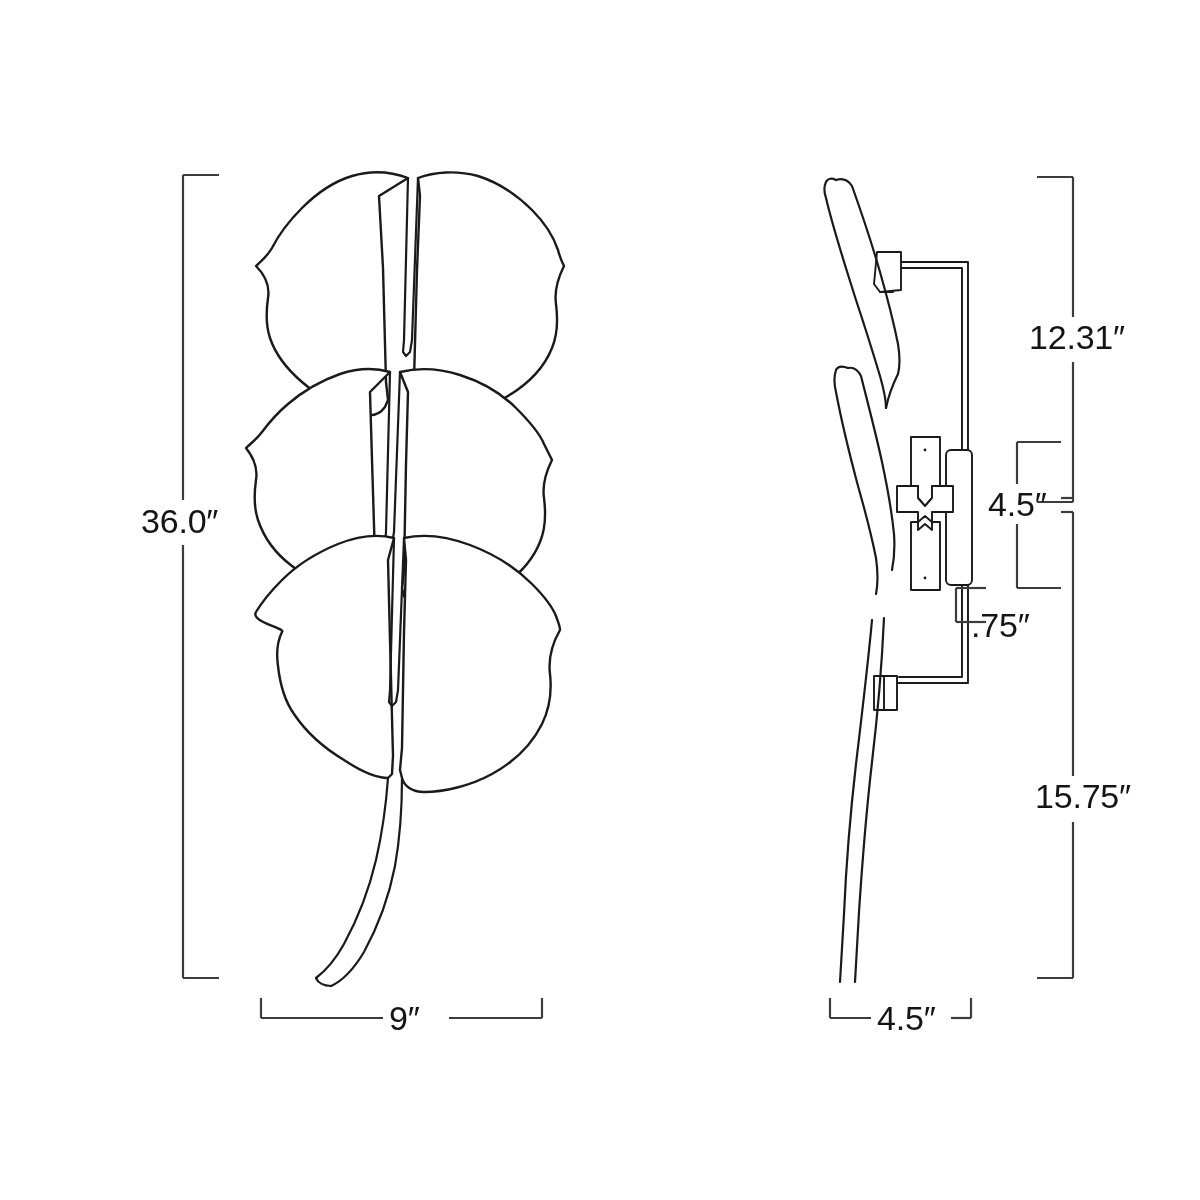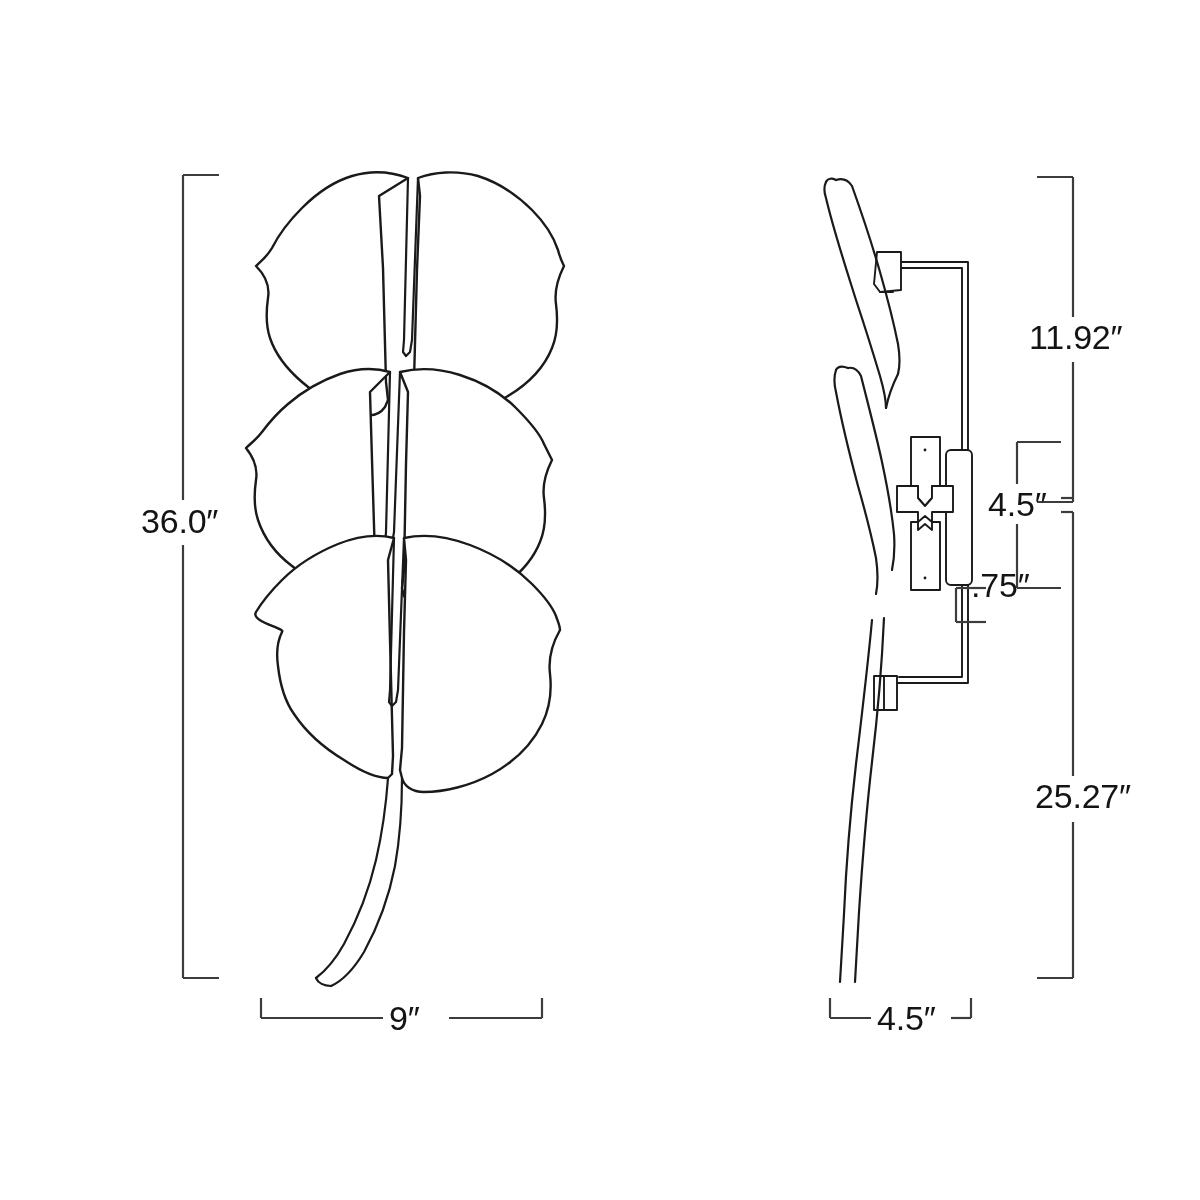--- a/index.html
+++ b/index.html
@@ -35,21 +35,21 @@
     font-weight: 400;
     color: #141414;
     white-space: nowrap;
     letter-spacing: -0.2px;
     line-height: 1;
   }
   #dim-height-front-label { left: 141px; top: 504px; }
   #dim-width-front-label  { left: 389px; top: 1001px; }
   #dim-upper-right-label  { left: 1029px; top: 320px; }
   #dim-mid-right-label    { left: 988px; top: 487px; }
-  #dim-small-right-label  { left: 971px; top: 568px; }
+  #dim-small-right-label  { left: 971px; top: 608px; }
   #dim-lower-right-label  { left: 1035px; top: 779px; }
   #dim-width-side-label   { left: 877px; top: 1001px; }
 </style>
 </head>
 <body>
 
 <div id="spec-sheet">
 
   <svg id="drawing-canvas" viewBox="0 0 1200 1200" xmlns="http://www.w3.org/2000/svg">
 
@@ -317,23 +317,23 @@
       <path class="dim" d="M 830,1018 L 830,998"></path>
       <path class="dim" d="M 971,1018 L 971,998"></path>
     </g>
 
   </svg>
 
   <span class="dim-text" id="dim-height-front-label">36.0″</span>
 
   <span class="dim-text" id="dim-width-front-label">9″</span>
 
-  <span class="dim-text" id="dim-upper-right-label">11.92″</span>
+  <span class="dim-text" id="dim-upper-right-label">12.31″</span>
 
   <span class="dim-text" id="dim-mid-right-label">4.5″</span>
 
   <span class="dim-text" id="dim-small-right-label">.75″</span>
 
-  <span class="dim-text" id="dim-lower-right-label">25.27″</span>
+  <span class="dim-text" id="dim-lower-right-label">15.75″</span>
 
   <span class="dim-text" id="dim-width-side-label">4.5″</span>
 
 </div>
 
 </body></html>

